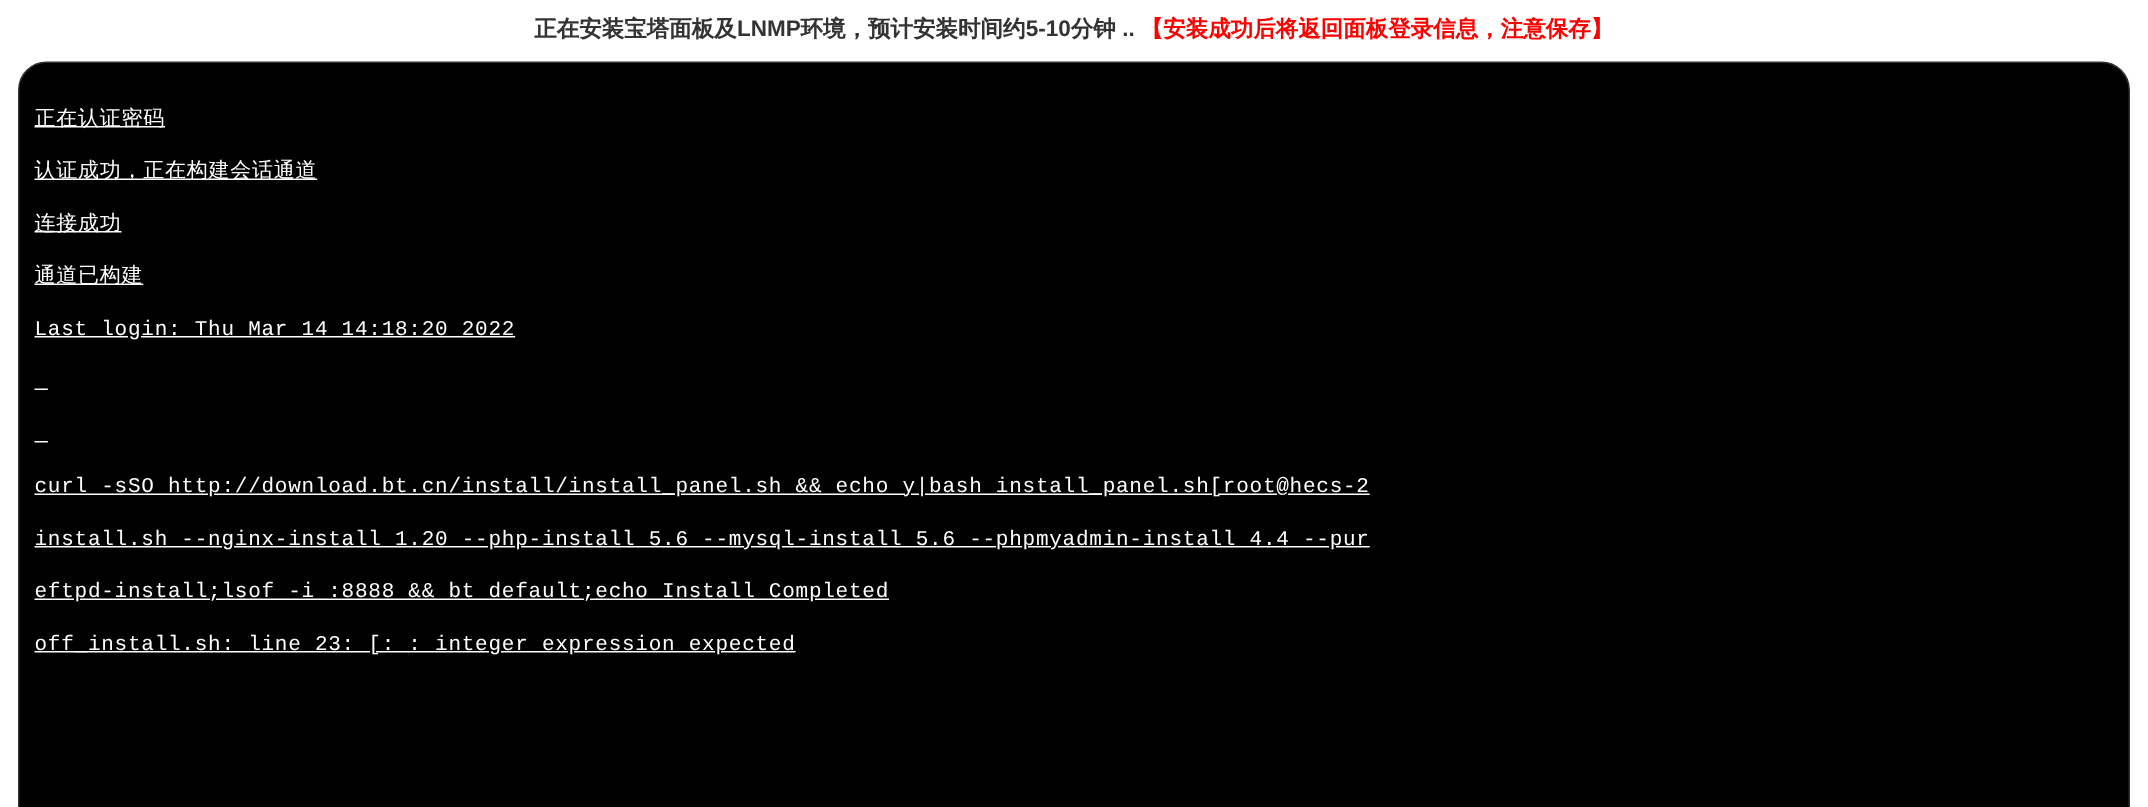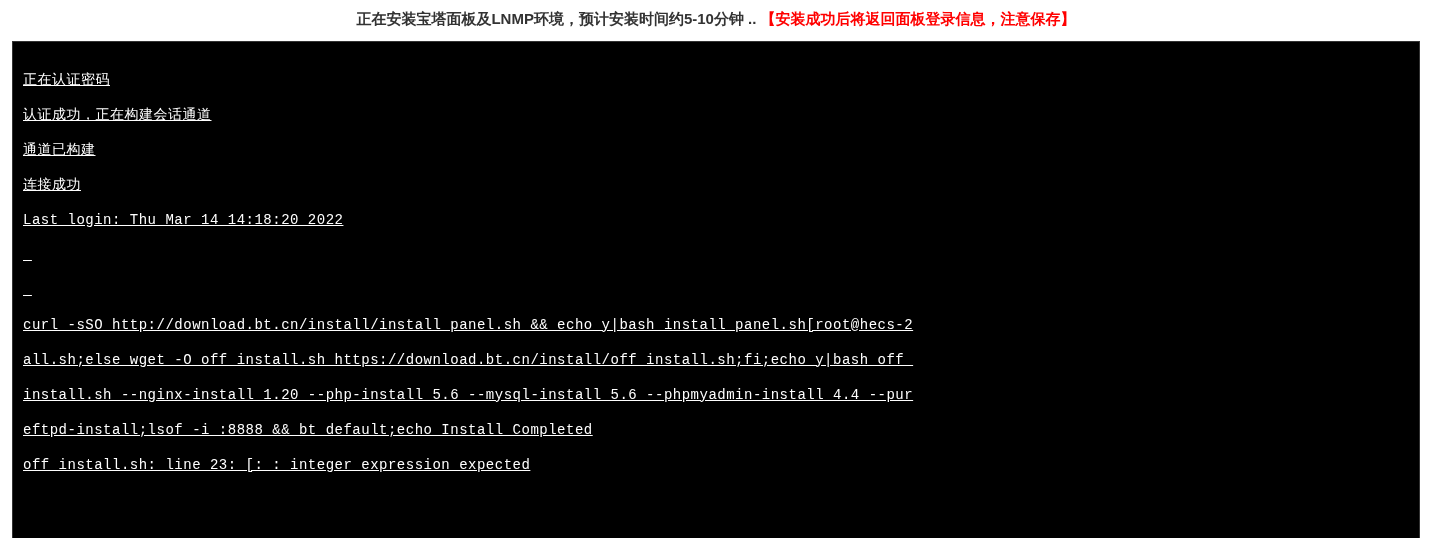--- a/index.html
+++ b/index.html
@@ -1,18 +1,19 @@
 <!DOCTYPE html>
 <html><head>
   <meta charset="utf-8">
   <style>
     * {
       margin: 0;
       padding: 0;
       box-sizing: border-box;
+      border-radius: 19px;
     }
     body {
       font-family: "Microsoft YaHei", Arial, sans-serif;
       background: #ffffff;
       width: 1432px;
       position: relative;
     }
     .status-bar {
       text-align: center;
       padding: 10px 0 12px 0;
@@ -48,27 +49,26 @@
 </head>
 <body>
 
 <div class="status-bar">
   <span class="status-text">正在安装宝塔面板及LNMP环境，预计安装时间约5-10分钟 ..    </span><span class="status-warning">【安装成功后将返回面板登录信息，注意保存】</span>
 </div>
 
 <div class="terminal">
 <div class="terminal-line">正在认证密码</div>
 <div class="terminal-line">认证成功，正在构建会话通道</div>
+<div class="terminal-line">连接成功</div>
 <div class="terminal-line">通道已构建</div>
-<div class="terminal-line">连接成功</div>
 <div class="terminal-line">Last login: Thu Mar 14 14:18:20 2022</div>
 <div class="terminal-line">&nbsp;</div>
 <div class="terminal-line">&nbsp;</div>
 <div class="terminal-line">curl -sSO http://download.bt.cn/install/install_panel.sh &amp;&amp; echo y|bash install_panel.sh[root@hecs-2</div>
-<div class="terminal-line">all.sh;else wget -O off_install.sh https://download.bt.cn/install/off_install.sh;fi;echo y|bash off_</div>
 <div class="terminal-line">install.sh --nginx-install 1.20 --php-install 5.6 --mysql-install 5.6 --phpmyadmin-install 4.4 --pur</div>
 <div class="terminal-line">eftpd-install;lsof -i :8888 &amp;&amp; bt default;echo Install Completed</div>
 <div class="terminal-line">off_install.sh: line 23: [: : integer expression expected</div>
 
 
 
 
 
 
 

